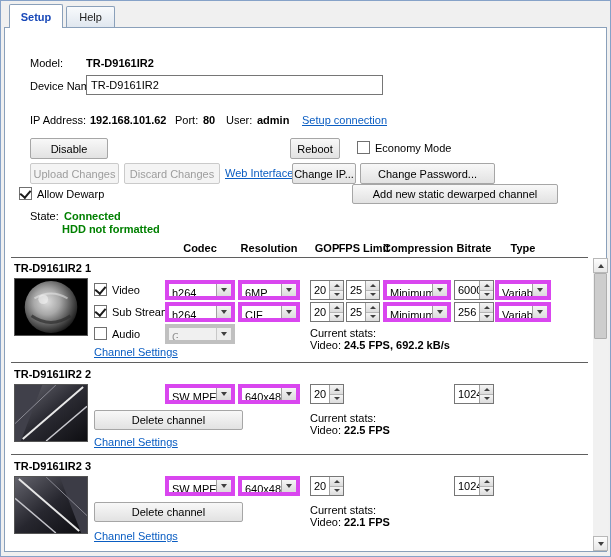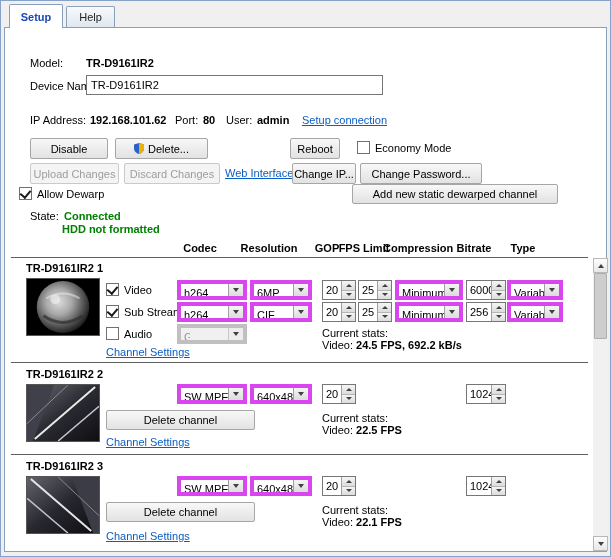--- a/index.html
+++ b/index.html
@@ -32,21 +32,21 @@
   .tri-u { width:0; height:0; border-left:3.5px solid transparent; border-right:3.5px solid transparent; border-bottom:4px solid #404040; }
   .tri-d-xs { width:0; height:0; border-left:3px solid transparent; border-right:3px solid transparent; border-top:3.5px solid #404040; }
   .tri-u-xs { width:0; height:0; border-left:3px solid transparent; border-right:3px solid transparent; border-bottom:3.5px solid #404040; }
   .spin { position:absolute; height:20px; background:#fff; border:1px solid #767676; display:flex; align-items:stretch; }
   .spin-val { flex:1; font-size:11px; padding:3px 2px 0 3px; overflow:hidden; white-space:nowrap; }
   .spin-btns { width:14px; flex:none; display:flex; flex-direction:column; border-left:1px solid #a0a0a0; }
   .spin-b { flex:1; display:flex; align-items:center; justify-content:center; background:linear-gradient(#f5f5f5,#dcdcdc); cursor:pointer; }
   .spin-b + .spin-b { border-top:1px solid #b5b5b5; }
   .hdr { position:absolute; top:214px; font-size:11px; font-weight:bold; text-align:center; white-space:nowrap; }
   .sep { position:absolute; height:1px; background:#5f5f5f; left:6px; width:577px; }
-  .channel { position:absolute; left:12px; width:586px;padding-left:6px; }
+  .channel { position:absolute; left:0; width:586px;padding-left:6px; }
   .ch-title { position:absolute; left:9px; font-size:11px; font-weight:bold; white-space:nowrap; }
   .thumb { position:absolute; left:9px; width:74px; height:58px; border:1px solid #555; background:#000; }
   .thumb svg { display:block; width:100%; height:100%; }
   .stat { position:absolute; font-size:11px; white-space:nowrap; }
   .scrollbar { position:absolute; left:588px; top:230px; width:15px; height:293px; background:#f1f1f1; }
   .sb-btn { position:absolute; left:0; width:15px; height:15px; background:linear-gradient(#fdfdfd,#e7e7e7); border:1px solid #b8b8b8; display:flex; align-items:center; justify-content:center; cursor:pointer; }
   .sb-thumb { position:absolute; left:1px; width:13px; top:15px; height:66px; background:#cdcdcd; border:1px solid #aeaeae; border-radius:1px; cursor:pointer; }
 </style>
 </head>
 <body>
@@ -72,48 +72,39 @@
     <span class="abs t b" style="left:85px;top:86px">192.168.101.62</span>
     <span class="abs t" style="left:170px;top:86px">Port:</span>
     <span class="abs t b" style="left:198px;top:86px">80</span>
     <span class="abs t" style="left:221px;top:86px">User:</span>
     <span class="abs t b" style="left:252px;top:86px">admin</span>
     <span class="abs link" style="left:297px;top:86px">Setup connection</span>
 
     <button class="btn" style="left:25px;top:110px;width:78px">
       <span>Disable</span>
     </button>
-    <button class="btn" style="left:110px;top:110px;width:93px">
-      <span style="display:inline-flex">
-        <svg width="10" height="11" viewBox="0 0 10 11">
-            <path d="M5 0 L10 1.4 V5.4 C10 8.2 7.8 10 5 11 C2.2 10 0 8.2 0 5.4 V1.4 Z" fill="#2a62c8"></path>
-            <path d="M5 0 L10 1.4 V5.4 C10 8.2 7.8 10 5 11 Z" fill="#eab308"></path>
-          </svg>
-      </span>
-      <span>Delete...</span>
-    </button>
     <button class="btn" style="left:285px;top:110px;width:50px">
       <span>Reboot</span>
     </button>
     <label class="chk" style="left:352px;top:113px">
       <span class="chkbox"></span>
       <span>Economy Mode</span>
     </label>
 
     <button class="btn btn-disabled" style="left:119px;top:135px;width:96px">
       <span>Discard Changes</span>
     </button>
     <button class="btn btn-disabled" style="left:25px;top:135px;width:89px">
       <span>Upload Changes</span>
     </button>
     <span class="abs link" style="left:220px;top:139px">Web Interface</span>
     <button class="btn" style="left:287px;top:135px;width:64px">
       <span>Change IP...</span>
     </button>
-    <button class="btn" style="left:355px;top:135px;width:122px">
+    <button class="btn" style="left:355px;top:135px;width:135px">
       <span>Change Password...</span>
     </button>
 
     <label class="chk" style="left:14px;top:159px">
       <span class="chkbox checked"></span>
       <span>Allow Dewarp</span>
     </label>
     <button class="btn btn-sm" style="left:347px;top:156px;width:206px">
       <span>Add new static dewarped channel</span>
     </button>

